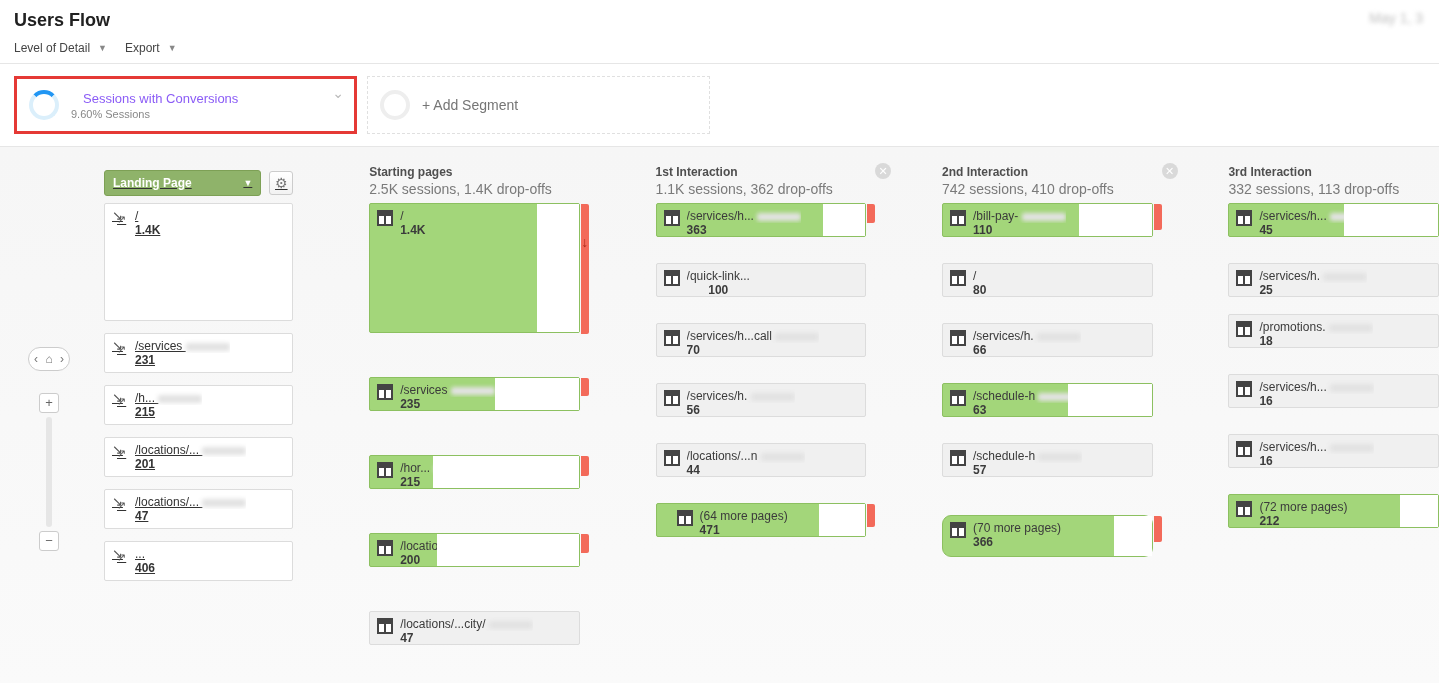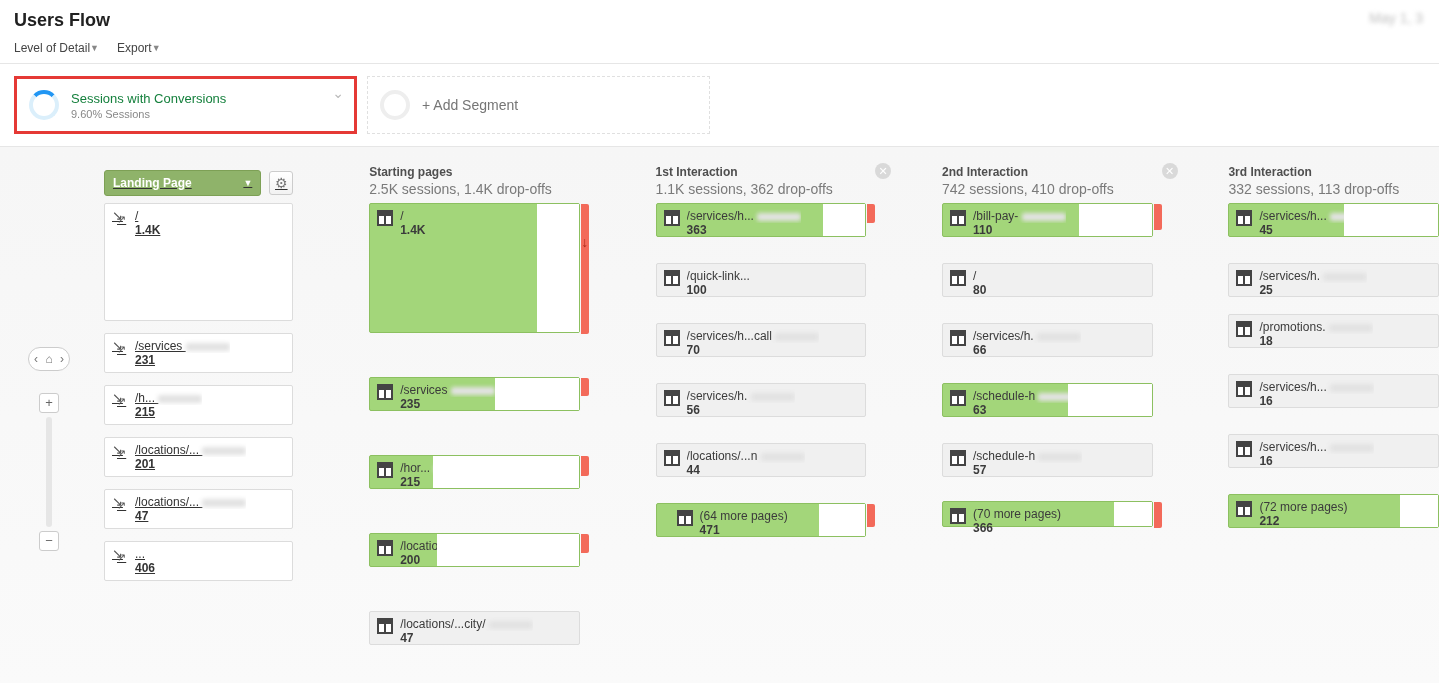--- a/index.html
+++ b/index.html
@@ -5,29 +5,29 @@
 * { box-sizing: border-box; margin: 0; padding: 0; }
 body { font-family: Arial, Helvetica, sans-serif; font-size: 13px; color: #333; background: #fff; }
 
 .page { width: 1439px; }
 
 .header { padding: 10px 14px 4px; }
 .header h1 { font-size: 18px; font-weight: 700; color: #212121; }
 .date-range { position: absolute; right: 16px; top: 10px; color: #c0c0c0; font-size: 14px; filter: blur(2px); }
 
 .toolbar { padding: 6px 14px 8px; display: flex; gap: 18px; border-bottom: 1px solid #e6e6e6; }
-.tb-item { font-size: 12px; color: #444; cursor: pointer; display: flex; align-items: center; gap: 0; }
+.tb-item { font-size: 12px; color: #444; cursor: pointer; display: flex; align-items: center; gap: 8px; }
 .tb-item .caret { font-size: 9px; color: #888; }
 
 .segments-row { display: flex; gap: 10px; padding: 12px 14px; border-bottom: 1px solid #e6e6e6; }
 .segment-card { width: 343px; height: 58px; border: 1px solid #e0e0e0; background: #fff; display: flex; align-items: center; padding: 0 12px; position: relative; }
 .segment-card.active { border: 3px solid #e53935; }
 .segment-ring { width: 30px; height: 30px; border-radius: 50%; border: 4px solid #dbeffb; border-top-color: #2196f3; margin-right: 12px; }
 .segment-ring.ghost { border: 4px solid #eeeeee; }
-.segment-meta .st { font-size: 13px; color: #15803d; }
+.segment-meta .st { font-size: 13px; color: #8b5cf6; margin-left: 12px; }
 .segment-meta .ss { font-size: 11px; color: #888; margin-top: 2px; }
 .add-seg { color: #757575; font-size: 14px; }
 .card-caret { position: absolute; right: 10px; top: 6px; font-size: 14px; color: #bbb; }
 
 .flow-area { position: relative; background: linear-gradient(#f6f6f6,#fafafa); padding: 18px 0 24px; height: 540px; overflow: hidden; }
 
 .controls-left { position: absolute; left: 28px; top: 200px; display: flex; flex-direction: column; align-items: center; }
 .nav-pill { width: 42px; height: 24px; border: 1px solid #ccc; border-radius: 14px; background: #fff; display: flex; align-items: center; justify-content: space-between; padding: 0 5px; font-size: 12px; color: #777; margin-bottom: 22px; }
 .zoom-btn { width: 20px; height: 20px; border: 1px solid #ccc; background: #fff; border-radius: 3px; font-size: 13px; color: #666; line-height: 18px; text-align: center; cursor: pointer; }
 .zoom-track { width: 6px; height: 110px; background: #e6e6e6; margin: 4px 0; border-radius: 3px; }
@@ -231,21 +231,21 @@
           </div>
           <div class="step-node fill-green" style="height: 34px;">
             <div class="node-ico pg-ico"></div>
             <div class="node-txt">
               <div class="nt">/services/h... <span class="blurx"></span></div>
               <div class="nv">363</div>
             </div>
             <div class="bar-white" style="width:20%"></div>
             <div class="drop" style="height:19px"></div>
           </div>
-          <div class="step-node fill-grey" style="height: 34px; margin-top: 14px;">
+          <div class="step-node fill-grey" style="height: 34px; margin-top: 14px; text-align: center;">
             <div class="node-ico pg-ico"></div>
             <div class="node-txt">
               <div class="nt">/quick-link...</div>
               <div class="nv">100</div>
             </div>
           </div>
           <div class="step-node fill-grey" style="height: 34px; margin-top: 14px;">
             <div class="node-ico pg-ico"></div>
             <div class="node-txt">
               <div class="nt">/services/h...call <span class="blurx"></span></div>
@@ -314,21 +314,21 @@
             </div>
             <div class="bar-white" style="width:40%"></div>
           </div>
           <div class="step-node fill-grey" style="height: 34px; margin-top: 14px;">
             <div class="node-ico pg-ico"></div>
             <div class="node-txt">
               <div class="nt">/schedule-h <span class="blurx"></span></div>
               <div class="nv">57</div>
             </div>
           </div>
-          <div class="step-node fill-green" style="height: 26px; margin-top: 12px;">
+          <div class="step-node fill-green" style="height: 42px; margin-top: 26px; border-radius: 9px;">
             <div class="node-ico pg-ico"></div>
             <div class="node-txt">
               <div class="nt">(70 more pages)</div>
               <div class="nv">366</div>
             </div>
             <div class="bar-white" style="width:18%"></div>
             <div class="drop" style="height:26px"></div>
           </div>
         </div>
         <div class="spacer"></div>

